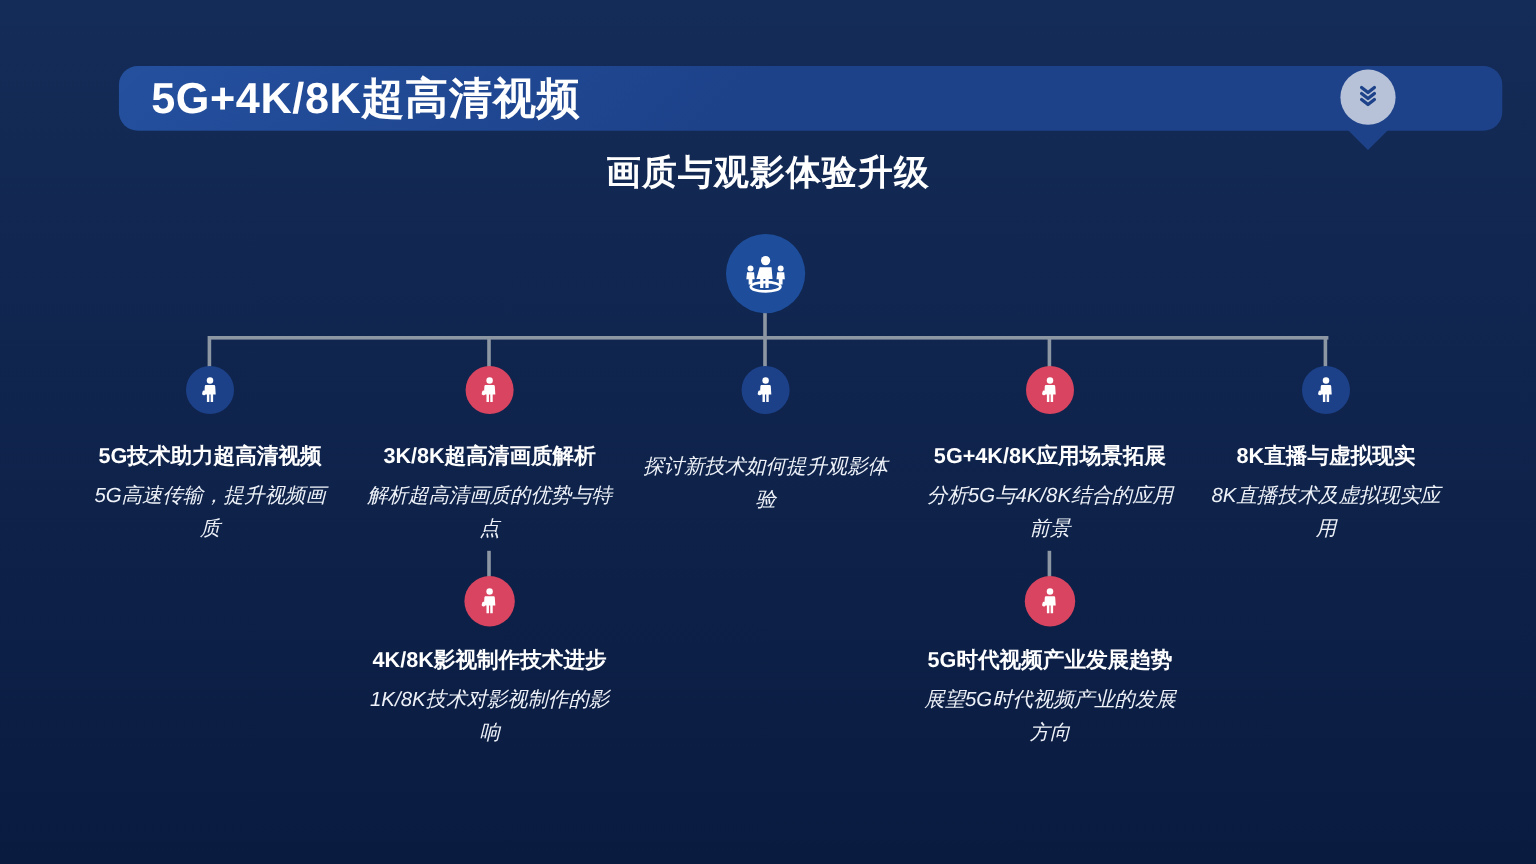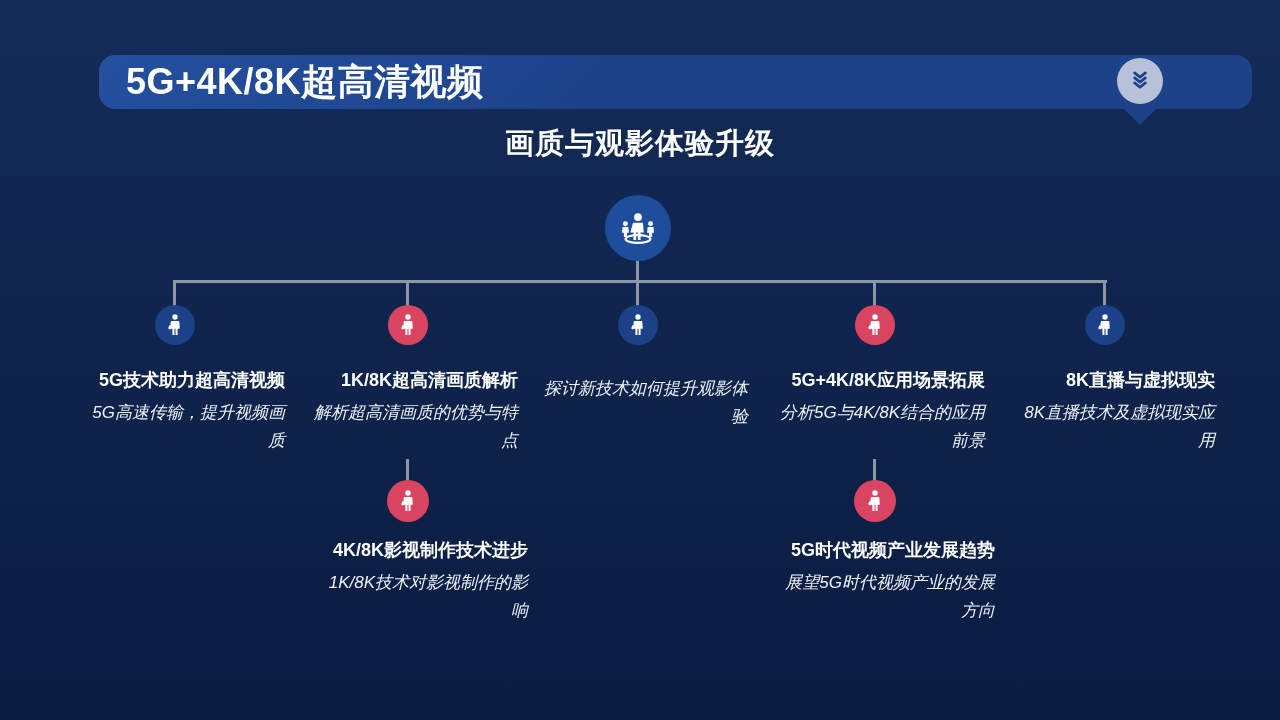--- a/index.html
+++ b/index.html
@@ -44,21 +44,21 @@
     color:#fff;
   }
   .node.root{left:605px;top:195px;width:66px;height:66px;background:var(--root-node,#1e4e9b);}
   .node.root svg{width:44px;height:44px;}
   .node.small{width:40px;height:40px;top:305px;}
   .node.sub{width:42px;height:42px;top:480px;}
   .node.small svg,.node.sub svg{width:26px;height:26px;}
   .node.blue{background:var(--node-blue,#1c4189);}
   .node.red{background:var(--node-red,#d94560);}
   .branch-text{
-    position:absolute;top:368px;width:220px;text-align:right;
+    position:absolute;top:368px;width:220px;text-align:center;
   }
   .branch-text.sub-text{top:538px;width:240px;}
   .branch-title{font-size:18px;font-weight:bold;color:#fff;line-height:24px;white-space:nowrap;}
   .branch-desc{
     margin-top:7px;font-size:17px;line-height:28px;color:#eef2f8;
     white-space:pre-line;
     font-style:italic;
   }
 </style>
 </head>
@@ -144,21 +144,21 @@
         <use href="#icon-person"></use>
       </svg>
   </div>
 
   <div class="branch-text" style="left:65px;">
     <div class="branch-title">5G技术助力超高清视频</div>
     <div class="branch-desc">5G高速传输，提升视频画
 质</div>
   </div>
   <div class="branch-text" style="left:298px;">
-    <div class="branch-title">1K/8K超高清画质解析</div>
+    <div class="branch-title">3K/8K超高清画质解析</div>
     <div class="branch-desc">解析超高清画质的优势与特
 点</div>
   </div>
   <div class="branch-text" style="left:528px;">
     <div class="branch-desc">探讨新技术如何提升观影体
 验</div>
   </div>
   <div class="branch-text" style="left:765px;">
     <div class="branch-title">5G+4K/8K应用场景拓展</div>
     <div class="branch-desc">分析5G与4K/8K结合的应用

